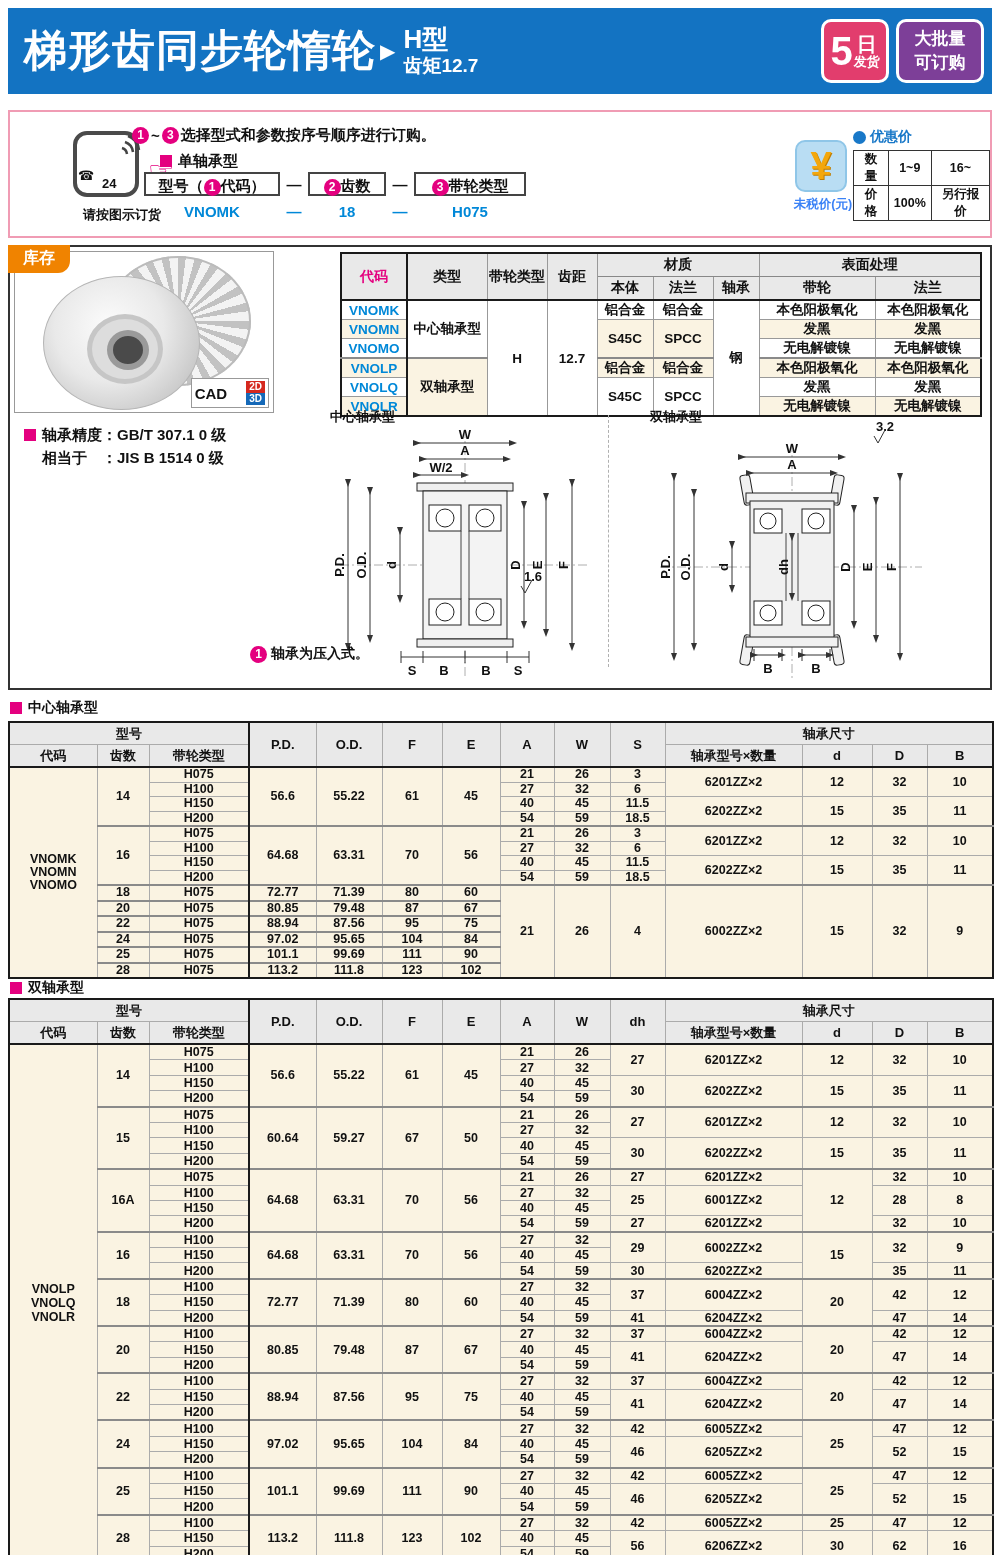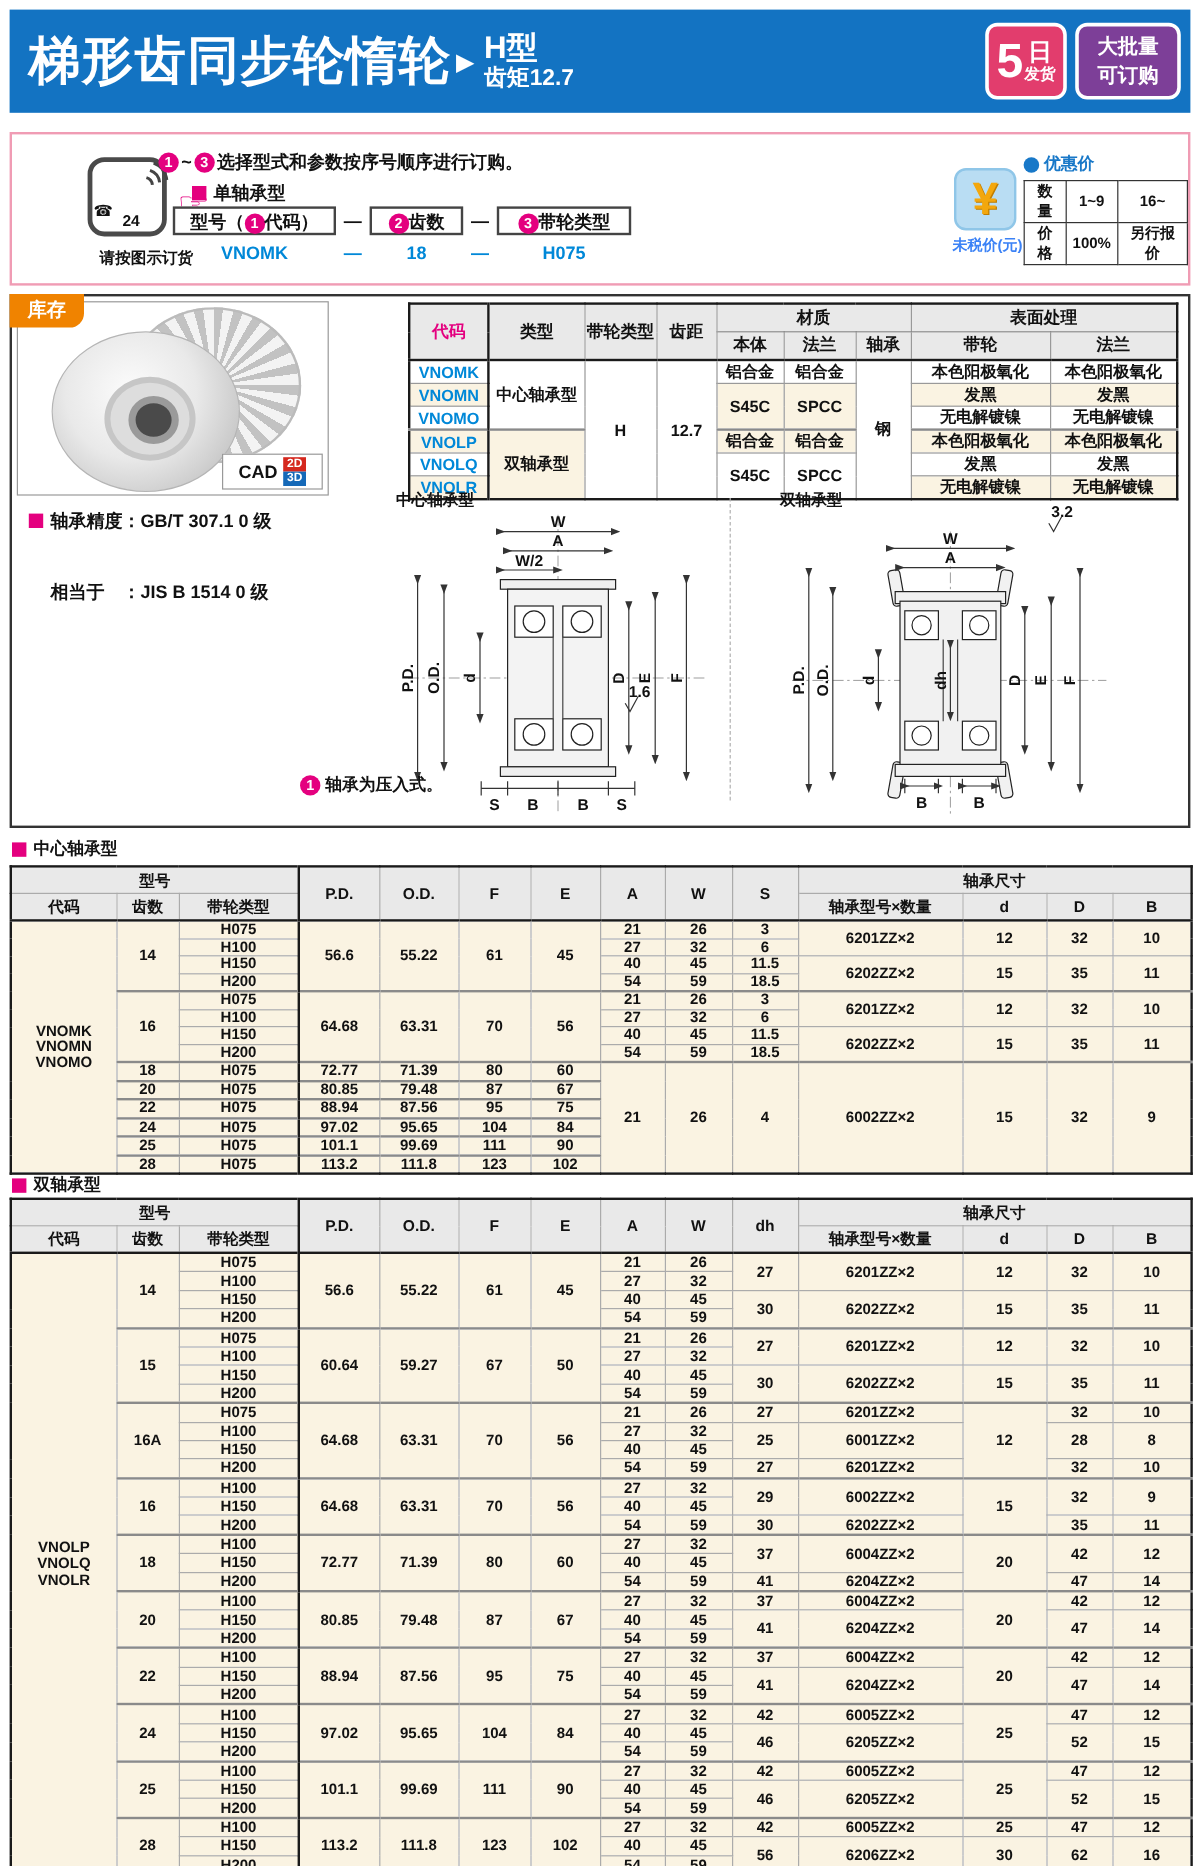--- a/index.html
+++ b/index.html
@@ -54,27 +54,27 @@
   .stock-box{left:8px;top:245px;width:984px;height:445px;border:2px solid #333;box-sizing:border-box;background:#fff;}
   .stk-badge{left:-2px;top:-2px;background:#f08300;color:#fff;font-size:16px;font-weight:bold;
       padding:3px 15px 4px;border-radius:0 0 12px 0;}
   .photo-box{left:4px;top:4px;width:258px;height:160px;border:1px solid #999;overflow:hidden;background:#fff;}
   .teeth{left:90px;top:4px;width:146px;height:130px;border-radius:50%;
       background:repeating-conic-gradient(#c2c2c2 0deg 7deg,#f3f3f3 7deg 15deg);box-shadow:inset 0 0 0 2px #bbb;}
   .flange{left:28px;top:24px;width:155px;height:132px;border-radius:50%;border:1px solid #b5b5b5;
       background:radial-gradient(circle at 42% 38%,#fcfcfc 0%,#e9e9e9 45%,#c9c9c9 78%,#bdbdbd 100%);}
   .hub{left:72px;top:62px;width:66px;height:60px;border-radius:50%;background:#ddd;border:5px solid #c6c6c6;}
   .bore{left:92px;top:78px;width:30px;height:28px;border-radius:50%;background:#4a4a4a;border:6px solid #9a9a9a;}
-  .cad{right:4px;bottom:4px;display:flex;align-items:center;border:1px solid #999;background:#fff;padding:2px 13px;gap:5px;}
+  .cad{right:4px;bottom:4px;display:flex;align-items:center;border:1px solid #999;background:#fff;padding:2px 3px;gap:19px;}
   .cad .ct{font-size:15px;font-weight:800;}
   .cad .cc{display:flex;flex-direction:column;}
   .cad .c2{background:#d5281e;color:#fff;font-size:10px;font-weight:bold;padding:0 3px;line-height:12px;}
   .cad .c3{background:#1569b8;color:#fff;font-size:10px;font-weight:bold;padding:0 3px;line-height:12px;}
   .notes{left:14px;top:176px;font-size:15px;font-weight:bold;line-height:23px;}
-  .notes .ind{margin-left:18px;margin-top:36px;}
+  .notes .ind{margin-left:18px;}
 
   
   .mtab{border-collapse:collapse;table-layout:fixed;border:2px solid #1a1a1a;}
   .mtab th,.mtab td{border:1px solid #999;text-align:center;vertical-align:middle;padding:0;font-weight:bold;overflow:hidden;}
   .mtab th{background:#e9e9e9;font-size:14px;height:22px;}
   .mtab td{font-size:13.5px;height:15px;}
   .mtab thead th{border-bottom-color:#888;}
   .mtab tbody tr:first-child td{border-top:2px solid #1a1a1a;}
   .mtab tbody tr:nth-child(even) td{background:#faf3e2;}
 

